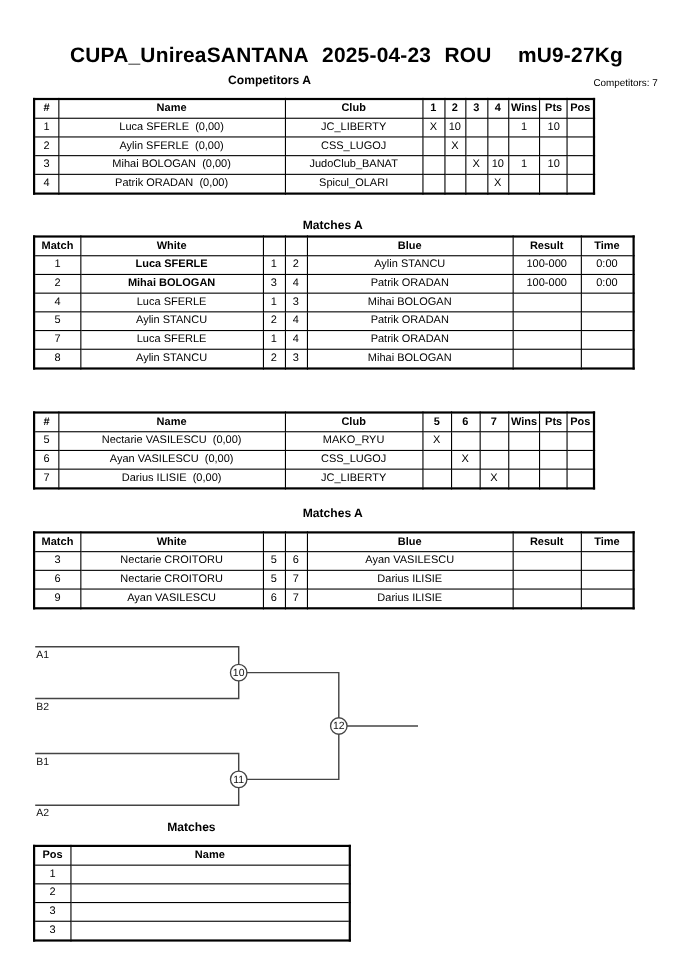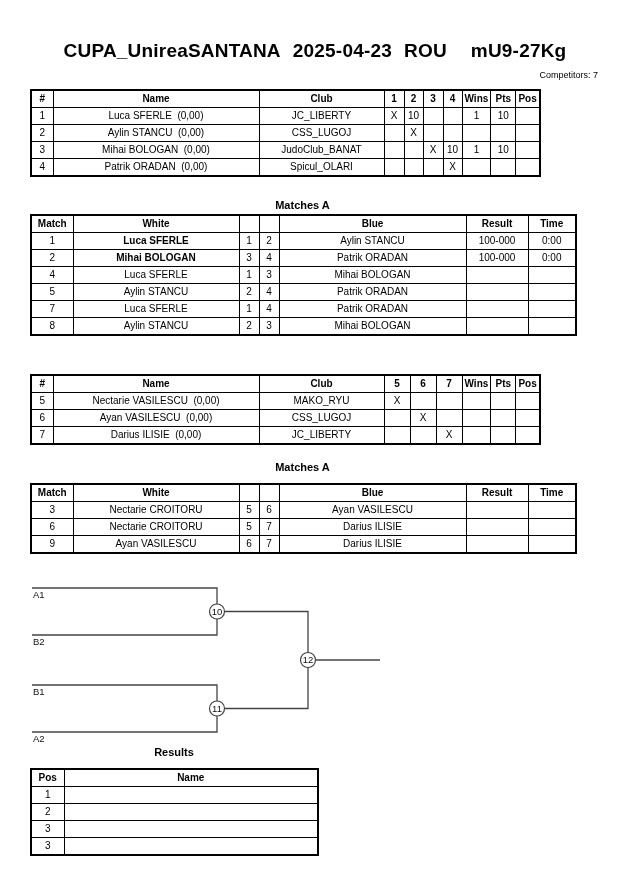--- a/index.html
+++ b/index.html
@@ -37,20 +37,21 @@
 
 <div class="page">
 
   <h1 class="title">
     <span>CUPA_UnireaSANTANA</span>
     <span class="gap-a">2025-04-23</span>
     <span class="gap-a">ROU</span>
     <span class="gap-b">mU9-27Kg</span>
   </h1>
 
+  <div class="sec-title" style="top:67px; left:0; width:490px;">Competitors A</div>
   <div class="count">Competitors: 7</div>
 
   <table class="tbl" style="top:89px; left:30px;">
     <colgroup>
       <col style="width:22px">
         <col style="width:206px">
         <col style="width:125px">
       <col style="width:20px">
         <col style="width:19px">
         <col style="width:20px">
@@ -81,21 +82,21 @@
         <td>X</td>
         <td>10</td>
         <td></td>
         <td></td>
         <td class="thick-l">1</td>
         <td>10</td>
         <td></td>
       </tr>
       <tr>
         <td>2</td>
-        <td class="l">Aylin STANCU  (0,00)</td>
+        <td class="l">Aylin SFERLE  (0,00)</td>
         <td class="l">CSS_LUGOJ</td>
         <td></td>
         <td>X</td>
         <td></td>
         <td></td>
         <td class="thick-l"></td>
         <td></td>
         <td></td>
       </tr>
       <tr>
@@ -340,21 +341,21 @@
       <text x="33" y="28">A1</text>
       <text x="33" y="75">B2</text>
       <text x="33" y="125">B1</text>
       <text x="33" y="172">A2</text>
       <text x="217" y="44.5" text-anchor="middle">10</text>
       <text x="217" y="141.5" text-anchor="middle">11</text>
       <text x="308" y="93" text-anchor="middle">12</text>
     </g>
   </svg>
 
-  <div class="sec-title" style="top:746px; left:0; width:348px;">Results</div>
+  <div class="sec-title" style="top:746px; left:0; width:348px;">Matches</div>
 
   <table class="tbl" style="top:768px; left:30px;">
     <colgroup>
       <col style="width:33px">
         <col style="width:254px">
     </colgroup>
     <thead>
       <tr>
         <th>Pos</th>
         <th>Name</th>

